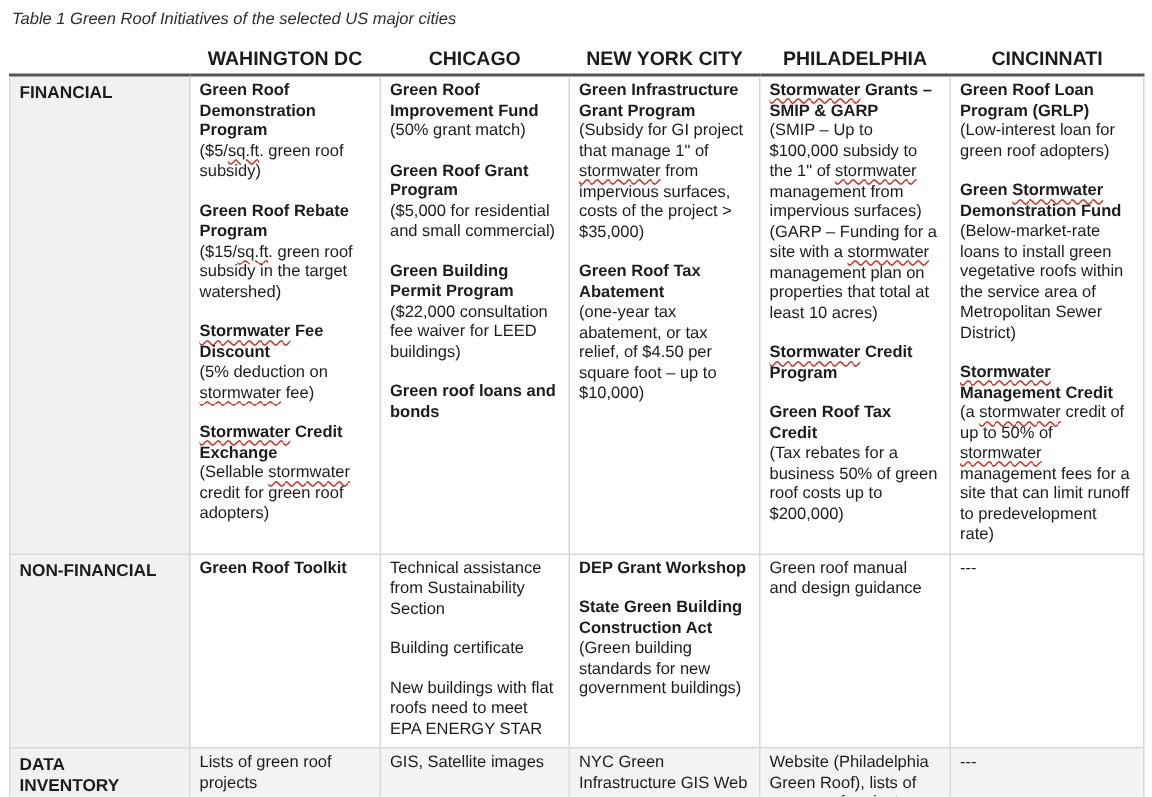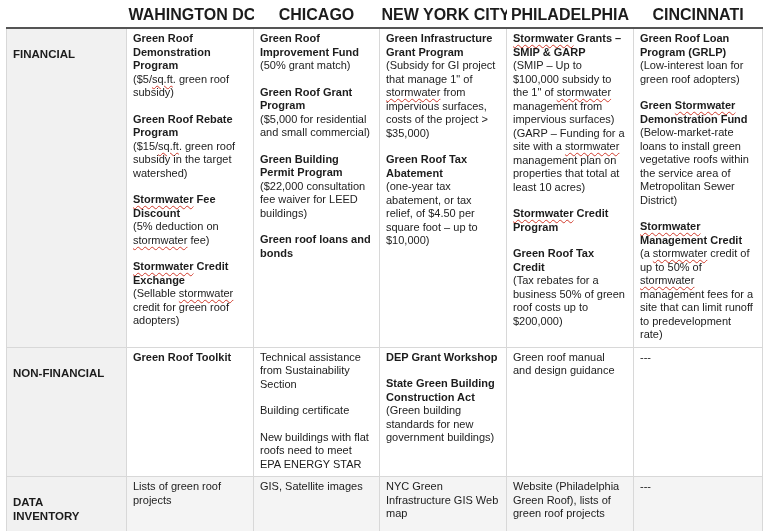--- a/index.html
+++ b/index.html
@@ -16,36 +16,36 @@
     font-size: 11px;
     color: #2e2e2e;
     margin: 2px 0 11px 2px;
   }
   table.grid {
     border-collapse: collapse;
     table-layout: fixed;
     width: 756px;
   }
   thead th {
-    font-size: 16px;
+    font-size: 13px;
     font-weight: bold;
     text-align: center;
     vertical-align: bottom;
     padding: 1px 2px 3px 2px;
     border-bottom: 2px solid var(--header-rule, #555555);
     white-space: nowrap;
     overflow: hidden;
   }
   tbody th.rowlabel {
     background: var(--label-column-bg, #f1f1f1);
     font-size: 11.5px;
     font-weight: bold;
     text-align: left;
     vertical-align: top;
-    padding: 18px 6px;
+    padding: 4px 6px;
     border: 1px solid var(--grid-border, #d8d8d8);
     white-space: pre-line;
     line-height: 14px;
   }
   tbody td {
     vertical-align: top;
     font-size: 11px;
     line-height: 13.5px;
     padding: 3px 7px 5px 6px;
     border: 1px solid var(--grid-border, #d8d8d8);
@@ -60,20 +60,21 @@
     text-decoration-color: var(--spellcheck-red, #d03a2b);
     text-decoration-thickness: 1px;
     text-underline-offset: 2px;
     margin-top: 32px;
   }
 </style>
 </head>
 <body>
 
 <div class="page">
+  <div class="caption">Table 1 Green Roof Initiatives of the selected US major cities</div>
   <table class="grid">
     <colgroup>
       <col style="width:120px">
       <col style="width:127px">
       <col style="width:126px">
       <col style="width:127px">
       <col style="width:127px">
       <col style="width:129px">
     </colgroup>
     <thead>

